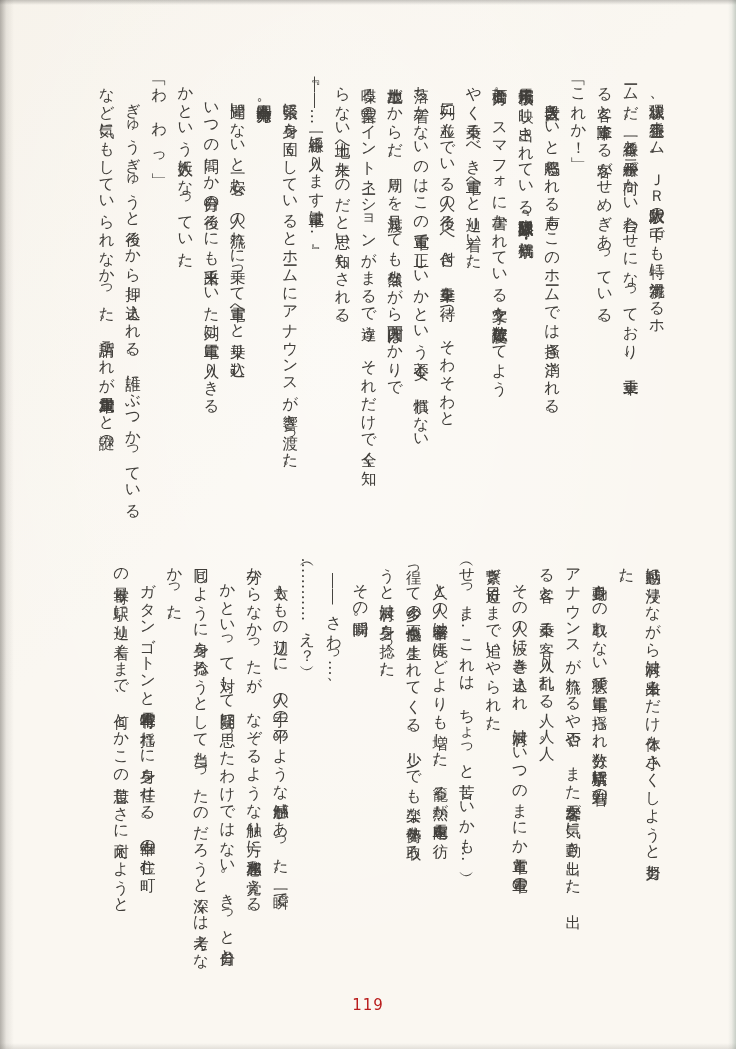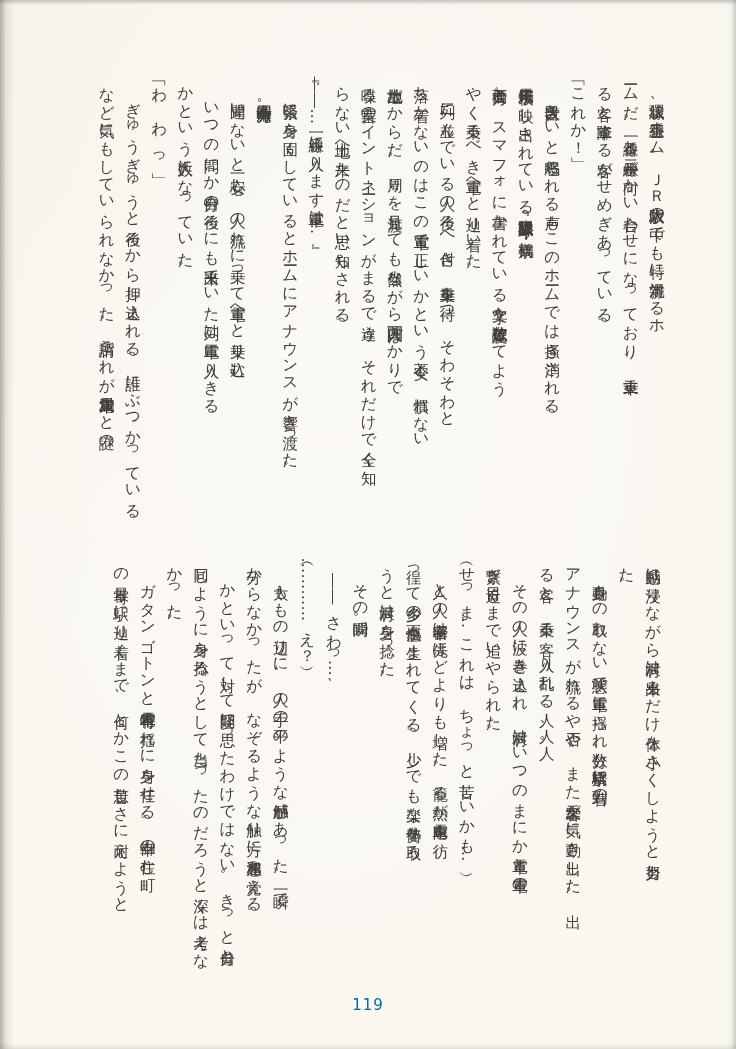--- a/index.html
+++ b/index.html
@@ -72,21 +72,21 @@
   }
   .page-number {
     position: absolute;
     top: 996px;
     left: 0;
     width: 736px;
     text-align: center;
     font-family: "DejaVu Sans", "Liberation Sans", sans-serif;
     font-size: 15px;
     letter-spacing: 1px;
-    color: #0369a1;
+    color: #b91c1c;
   }
 </style>
 </head>
 <body>
 
 <div class="page">
 
   <div class="paper-tint"></div>
 
   <div class="vblock upper-block"><div class="tline">　環状線、一番線ホーム。ＪＲ大阪駅の中でも特に混雑するホ</div><div class="tline">ームだ。一番線と二番線が向かい合わせになっており、乗車す</div><div class="tline">る客と降車する客がせめぎあっている。</div><div class="tline">「これか！」</div><div class="tline">　普段大きいと怒鳴られる声もこのホームでは掻き消される。</div><div class="tline">電子掲示板に映し出されている『大阪環状線外回り・京橋・鶴</div><div class="tline">橋方面』と、スマフォに書かれている文字を数度確認してよう</div><div class="tline">やく乗るべき電車へと辿り着いた。</div><div class="tline">　二列に並んでいる人の後ろへ付き、乗車を待つ。そわそわと</div><div class="tline">落ち着かないのはこの電車で正しいかという不安と、慣れない</div><div class="tline">土地故だからだ。周りを見渡しても当然ながら関西人ばかりで</div><div class="tline">喋る言葉のイントネーションがまるで違う。それだけで全く知</div><div class="tline">らない土地へ来たのだと思い知らされる。</div><div class="tline">『――…一番線に入ります電車は…』</div><div class="tline">　緊張に身を固くしているとホームにアナウンスが響き渡った。</div><div class="tline">　十六時四十三分発。</div><div class="tline">　間違いないと一安心し、人の流れに乗って電車へと乗り込む。</div><div class="tline">　いつの間にか自分の後ろにも出来ていた列は電車に入りきる</div><div class="tline">かという人数になっていた。</div><div class="tline">「わ、わ、っ」</div><div class="tline">　ぎゅうぎゅうと後ろから押し込まれる。誰にぶつかっている</div><div class="tline">など気にもしていられなかった。所謂これが満員電車かと謎の</div></div>

